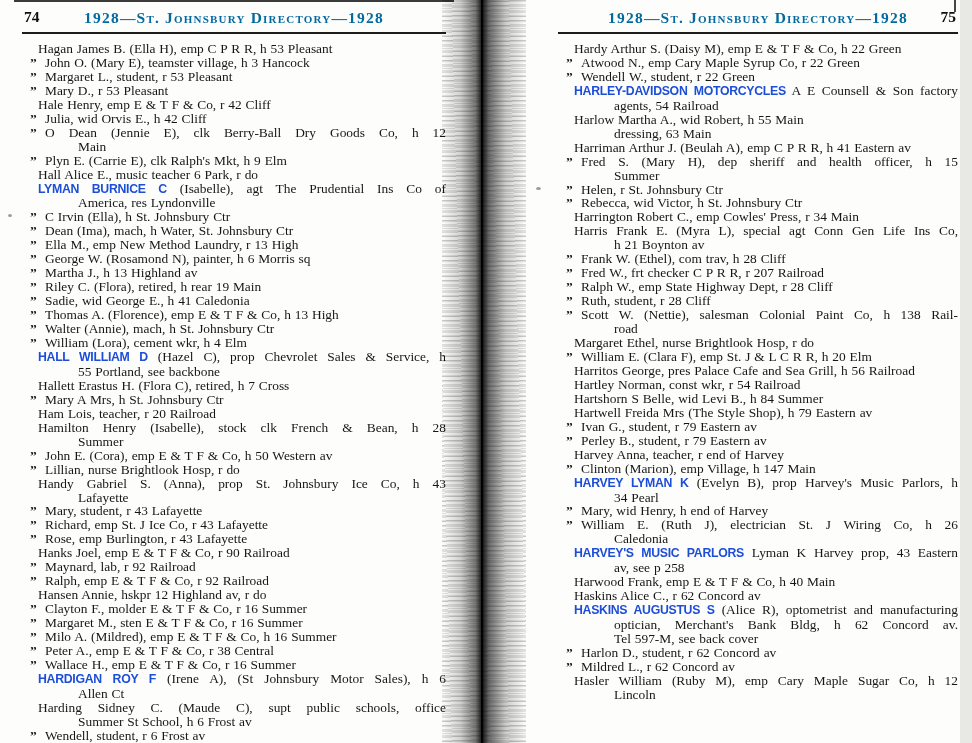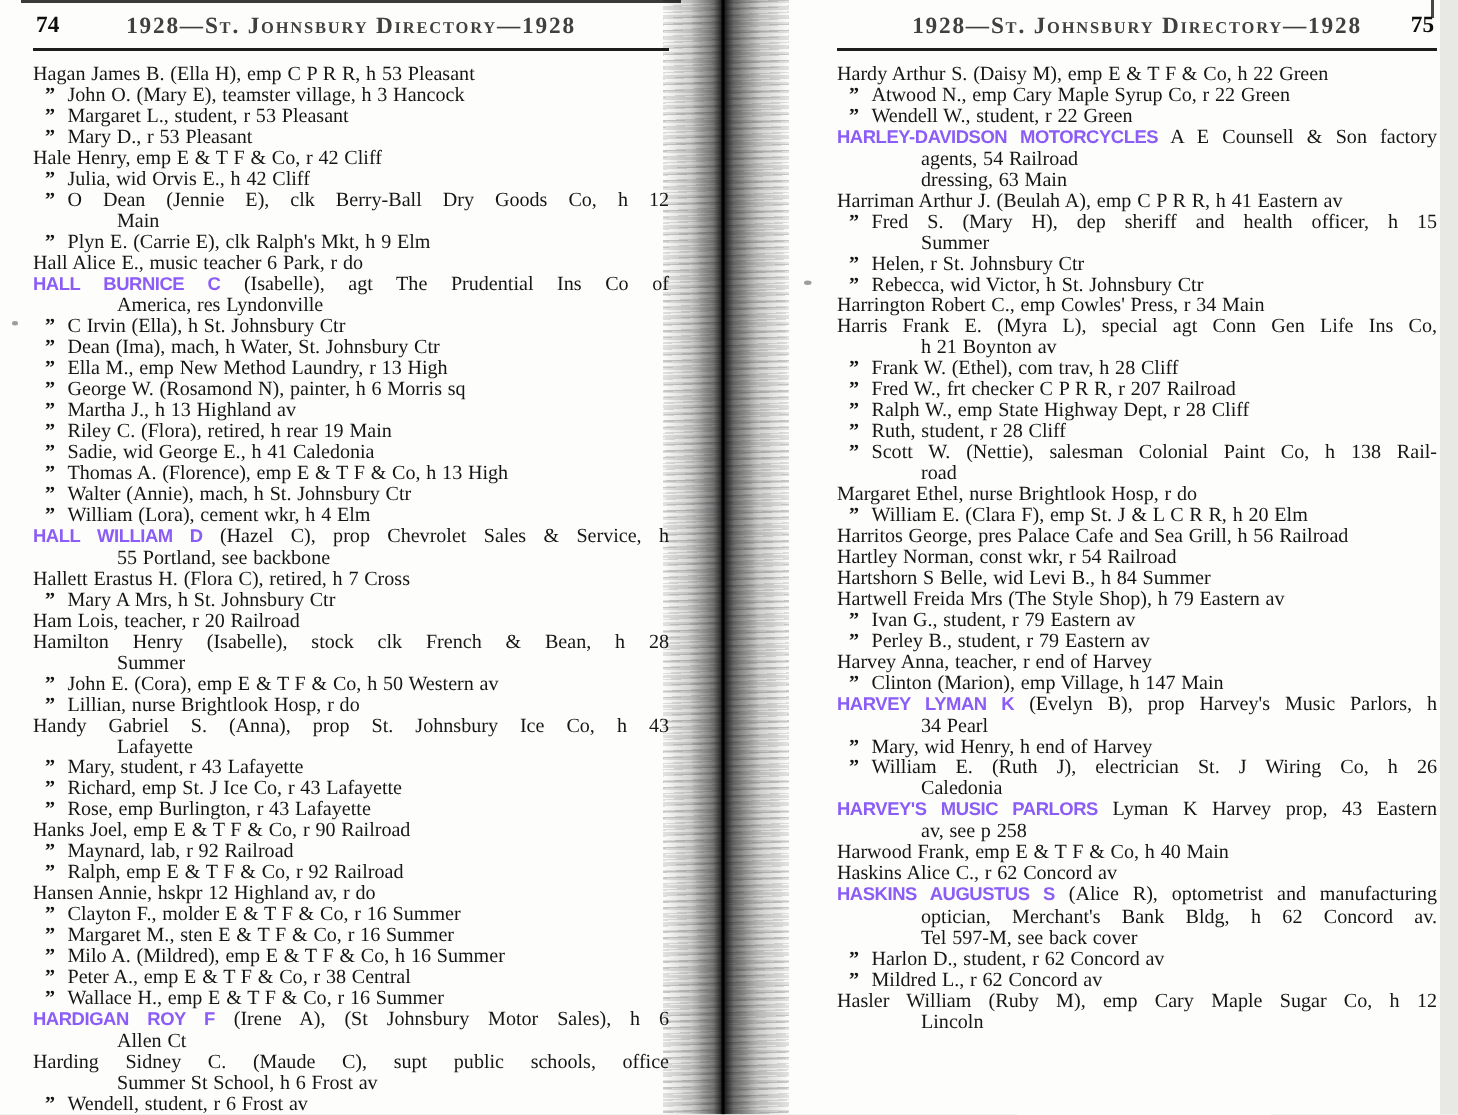--- a/index.html
+++ b/index.html
@@ -10,37 +10,37 @@
     color:#161616;
   }
   
   .page { position:absolute; top:6px; }
   .page-left  { left:22px;  width:424px; }
   .page-right { left:558px; width:400px; }
   .page-head { position:relative; height:26px; border-bottom:2.5px solid #1d1d1d; }
   .page-title {
     position:absolute; left:0; right:0; top:3px; text-align:center;
     font-weight:700; font-variant:small-caps; font-size:15.5px;
-    letter-spacing:1.2px; white-space:nowrap; color:#404040;
+    letter-spacing:1.2px; white-space:nowrap; color:#0369a1;
   }
   .page-num { position:absolute; top:2px; font-weight:700; font-size:15.5px; color:#0e0e0e; }
   .page-num.left  { left:2px; }
   .page-num.right { right:2px; }
   
   .lines { margin-top:8px; font-size:13.4px; line-height:13.95px; word-spacing:0.5px; }
   .line { white-space:normal; }
-  .l-n { padding-left:0; }
+  .l-n { padding-left:0;margin-left:16px; }
   .l-d { padding-left:23px; position:relative; }
   .l-d::before { content:"\201D"; position:absolute; left:8px; top:0; font-weight:700; }
   .l-c { padding-left:56px; }
   .fill { text-align:justify; text-align-last:justify; }
   .bn {
     font-family:"Liberation Sans","DejaVu Sans",sans-serif;
     font-weight:700; font-size:12.3px; letter-spacing:-0.3px;
-    color:#8b5cf6;
+    color:#1d4ed8;
   }
   
   .gutter {
     position:absolute; top:0; left:442px; width:84px; height:743px;
     background:
       repeating-linear-gradient(180deg, rgba(0,0,0,0.10) 0 2px, rgba(0,0,0,0) 2px 5px),
       repeating-linear-gradient(177deg, rgba(20,20,20,0.12) 0 1px, rgba(0,0,0,0) 1px 4px),
       linear-gradient(90deg,
         rgba(10,10,10,0) 0%,
         rgba(10,10,10,0.18) 22%,
@@ -75,21 +75,21 @@
         <div class="line l-n">Hagan James B. (Ella H), emp C P R R, h 53 Pleasant</div>
         <div class="line l-d">John O. (Mary E), teamster village, h 3 Hancock</div>
         <div class="line l-d">Margaret L., student, r 53 Pleasant</div>
         <div class="line l-d">Mary D., r 53 Pleasant</div>
         <div class="line l-n">Hale Henry, emp E &amp; T F &amp; Co, r 42 Cliff</div>
         <div class="line l-d">Julia, wid Orvis E., h 42 Cliff</div>
         <div class="line l-d fill">O Dean (Jennie E), clk Berry-Ball Dry Goods Co, h 12</div>
         <div class="line l-c">Main</div>
         <div class="line l-d">Plyn E. (Carrie E), clk Ralph's Mkt, h 9 Elm</div>
         <div class="line l-n">Hall Alice E., music teacher 6 Park, r do</div>
-        <div class="line l-n fill"><b class="bn">HALL BURNICE C</b> (Isabelle), agt The Prudential Ins Co of</div>
+        <div class="line l-n fill"><b class="bn">LYMAN BURNICE C</b> (Isabelle), agt The Prudential Ins Co of</div>
         <div class="line l-c">America, res Lyndonville</div>
         <div class="line l-d">C Irvin (Ella), h St. Johnsbury Ctr</div>
         <div class="line l-d">Dean (Ima), mach, h Water, St. Johnsbury Ctr</div>
         <div class="line l-d">Ella M., emp New Method Laundry, r 13 High</div>
         <div class="line l-d">George W. (Rosamond N), painter, h 6 Morris sq</div>
         <div class="line l-d">Martha J., h 13 Highland av</div>
         <div class="line l-d">Riley C. (Flora), retired, h rear 19 Main</div>
         <div class="line l-d">Sadie, wid George E., h 41 Caledonia</div>
         <div class="line l-d">Thomas A. (Florence), emp E &amp; T F &amp; Co, h 13 High</div>
         <div class="line l-d">Walter (Annie), mach, h St. Johnsbury Ctr</div>
@@ -132,20 +132,21 @@
     <div class="page-head">
       <span class="page-title">1928—St. Johnsbury Directory—1928</span>
       <span class="page-num right">75</span>
     </div>
     <div class="lines">
         <div class="line l-n">Hardy Arthur S. (Daisy M), emp E &amp; T F &amp; Co, h 22 Green</div>
         <div class="line l-d">Atwood N., emp Cary Maple Syrup Co, r 22 Green</div>
         <div class="line l-d">Wendell W., student, r 22 Green</div>
         <div class="line l-n fill"><b class="bn">HARLEY-DAVIDSON MOTORCYCLES</b> A E Counsell &amp; Son factory</div>
         <div class="line l-c">agents, 54 Railroad</div>
+        <div class="line l-n">Harlow Martha A., wid Robert, h 55 Main</div>
         <div class="line l-c">dressing, 63 Main</div>
         <div class="line l-n">Harriman Arthur J. (Beulah A), emp C P R R, h 41 Eastern av</div>
         <div class="line l-d fill">Fred S. (Mary H), dep sheriff and health officer, h 15</div>
         <div class="line l-c">Summer</div>
         <div class="line l-d">Helen, r St. Johnsbury Ctr</div>
         <div class="line l-d">Rebecca, wid Victor, h St. Johnsbury Ctr</div>
         <div class="line l-n">Harrington Robert C., emp Cowles' Press, r 34 Main</div>
         <div class="line l-n fill">Harris Frank E. (Myra L), special agt Conn Gen Life Ins Co,</div>
         <div class="line l-c">h 21 Boynton av</div>
         <div class="line l-d">Frank W. (Ethel), com trav, h 28 Cliff</div>

